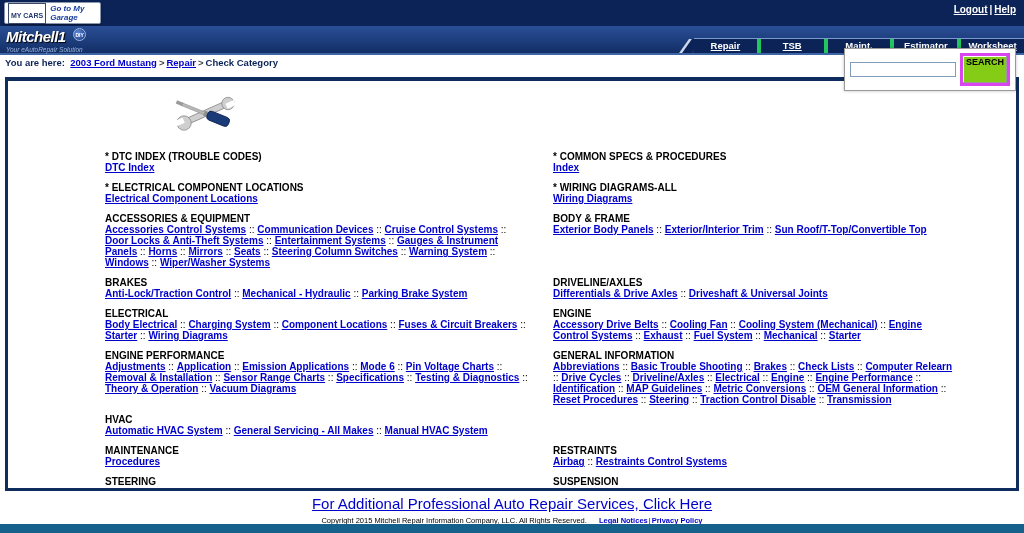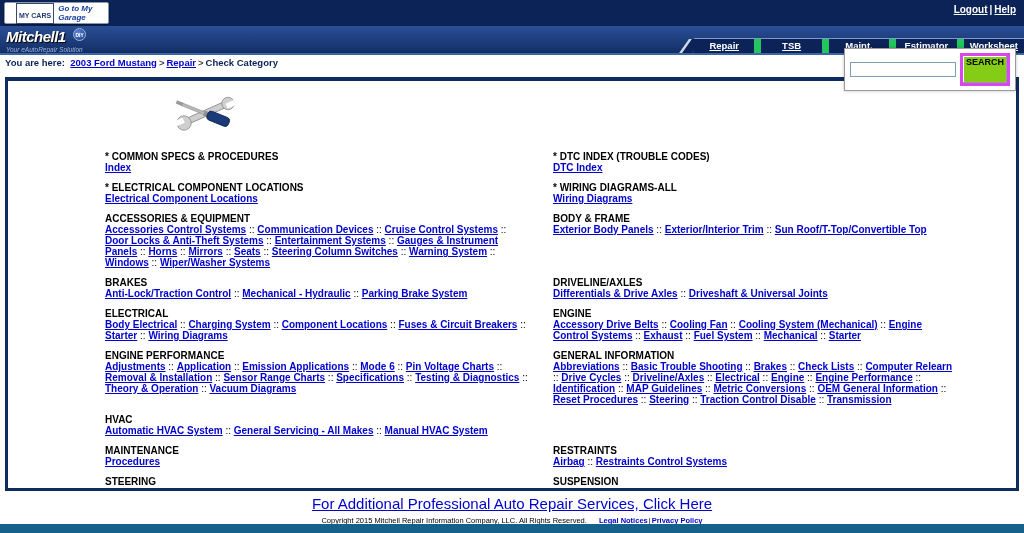--- a/index.html
+++ b/index.html
@@ -3,21 +3,21 @@
 <meta charset="utf-8">
 <style>
   * { margin:0; padding:0; box-sizing:border-box; }
   html,body { width:1024px; height:533px; overflow:hidden; }
   body { font-family:"Liberation Sans", sans-serif; background:#fff; position:relative; }
   a { text-decoration:underline; cursor:pointer; }
 
   
   .topbar { height:26px; background:#0c2357; position:relative; }
   .mycars { position:absolute; left:4px; top:2px; background:#fff; border:1px solid #8a97ad;
-            border-radius:2px; display:flex; align-items:center; padding:1px 4px 1px 11px;
+            border-radius:2px; display:flex; align-items:center; padding:1px 4px 1px 3px;
             height:22px; box-shadow:0 1px 2px rgba(0,0,0,.45); cursor:pointer; }
   .plate { border:1px solid #3b4a6b; padding:0 2px 1px; margin-right:4px; background:#fff; }
   .plate-top { height:2px; background:repeating-linear-gradient(90deg,#6e84ad 0 2px,#fff 2px 4px); margin:1px 0 1px; }
   .plate-text { font-size:7px; font-weight:bold; color:#22386e; letter-spacing:0; white-space:nowrap; }
   .garage-label { width:46px; font-size:8px; font-weight:bold; font-style:italic;
                   color:#1a3d9e; line-height:1.15; }
   .top-right { position:absolute; right:8px; top:4px; text-align:right; }
   .top-links { font-size:10px; font-weight:bold; }
   .top-links a { color:#fff; }
   .top-links .pipe { color:#fff; margin:0 2px; }
@@ -32,21 +32,21 @@
                text-shadow:1px 1px 1px #000; letter-spacing:-0.5px; display:inline-block; }
   .logo-badge { display:inline-block; width:13px; height:13px; background:radial-gradient(circle at 35% 35%,#5d8ada,#16347f);
                 border:1px solid #9fb3d6; border-radius:50%; color:#fff; font-size:5px; font-weight:bold;
                 text-align:center; line-height:12px; vertical-align:top; margin-left:3px; }
   .tagline { color:#9db4dd; font-size:6.5px; font-style:italic; margin-top:0px; }
   .tabstrip { position:absolute; right:0; bottom:0; width:330px; height:15px; display:flex;
               background:#0c2357; border-top:1px solid #7b9bd0; }
   .diag { position:absolute; right:328px; bottom:0; width:12px; height:14px; background:#0c2357;
           transform:skewX(-35deg); border-left:3px solid #cdd8ec; }
   .tab { flex:1; text-align:center; color:#fff; font-size:9.5px; font-weight:bold;
-         text-decoration:underline; line-height:14px; border-left:7px solid #22c55e; }
+         text-decoration:underline; line-height:14px; border-left:4px solid #22c55e; }
   .tab:first-child { border-left:none; }
 
   
   .crumbrow { height:16px; background:#fff; padding:2px 0 0 5px; font-size:9.5px; font-weight:bold; color:#0c2357; }
   .crumbrow a { color:#0000cc; }
   .crumb-sep { color:#444; margin:0 2px; text-decoration:none; }
 
   
   .search-panel { position:absolute; top:48px; right:8px; background:#fff; border:1px solid #9a9a9a;
                   padding:4px 5px; display:flex; align-items:center; gap:4px; z-index:5;
@@ -153,26 +153,26 @@
           <rect x="33" y="19.8" width="4" height="5.6" fill="#8d8d8d"></rect>
           <rect x="36.5" y="17.8" width="23" height="9.4" rx="3.5" fill="#1b3a78" stroke="#0d2357" stroke-width="0.8"></rect>
         </g>
       </svg>
     </span>
   </div>
 
   <div class="catgrid">
       <div class="catrow">
         <div class="catcell">
+          <div class="cat-heading">* DTC INDEX (TROUBLE CODES)</div>
+          <div class="cat-links"><a>DTC Index</a></div>
+        </div>
+        <div class="catcell">
           <div class="cat-heading">* COMMON SPECS &amp; PROCEDURES</div>
           <div class="cat-links"><a>Index</a></div>
-        </div>
-        <div class="catcell">
-          <div class="cat-heading">* DTC INDEX (TROUBLE CODES)</div>
-          <div class="cat-links"><a>DTC Index</a></div>
         </div>
       </div>
       <div class="catrow">
         <div class="catcell">
           <div class="cat-heading">* ELECTRICAL COMPONENT LOCATIONS</div>
           <div class="cat-links"><a>Electrical Component Locations</a></div>
         </div>
         <div class="catcell">
           <div class="cat-heading">* WIRING DIAGRAMS-ALL</div>
           <div class="cat-links"><a>Wiring Diagrams</a></div>

